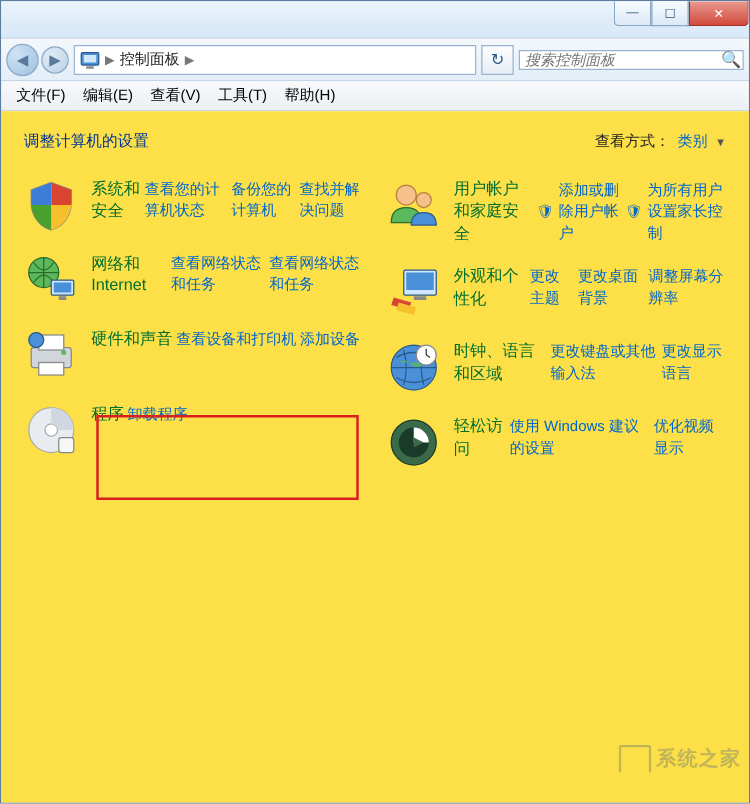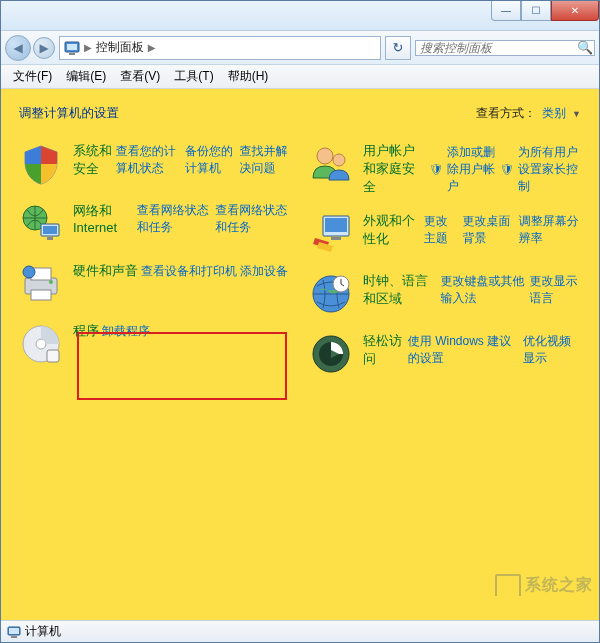--- a/index.html
+++ b/index.html
@@ -262,24 +262,14 @@
     </div>
 
     <div class="highlight-box" id="hlbox" style="left: 76px; top: 243px; width: 210px; height: 68px;"></div>
 
     <div class="watermark">
       <span class="wm-icon"></span>
       <span>系统之家</span>
     </div>
   </div>
 
-  <div class="statusbar">
-    <span class="statusbar-icon">
-      <svg width="14" height="14" viewBox="0 0 14 14">
-          <rect x="1" y="2" width="12" height="8" rx="1" fill="#4a90d9" stroke="#2a5a8a"></rect>
-          <rect x="2" y="3" width="10" height="6" fill="#cfe6fb"></rect>
-          <rect x="4" y="11" width="6" height="2" fill="#888"></rect>
-        </svg>
-    </span>
-    <span>计算机</span>
-  </div>
 
 </div>
 
 </body></html>

